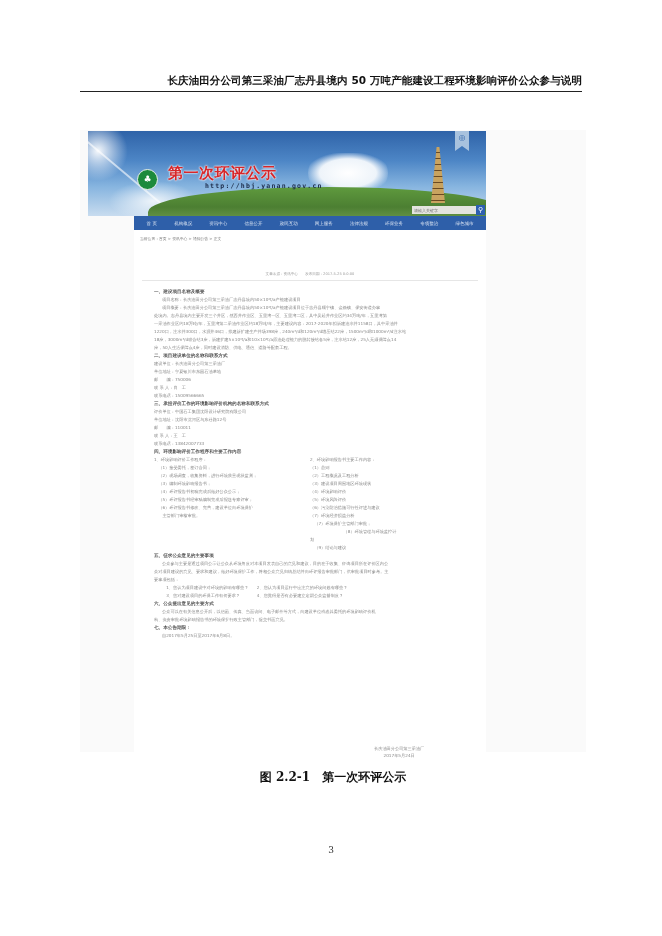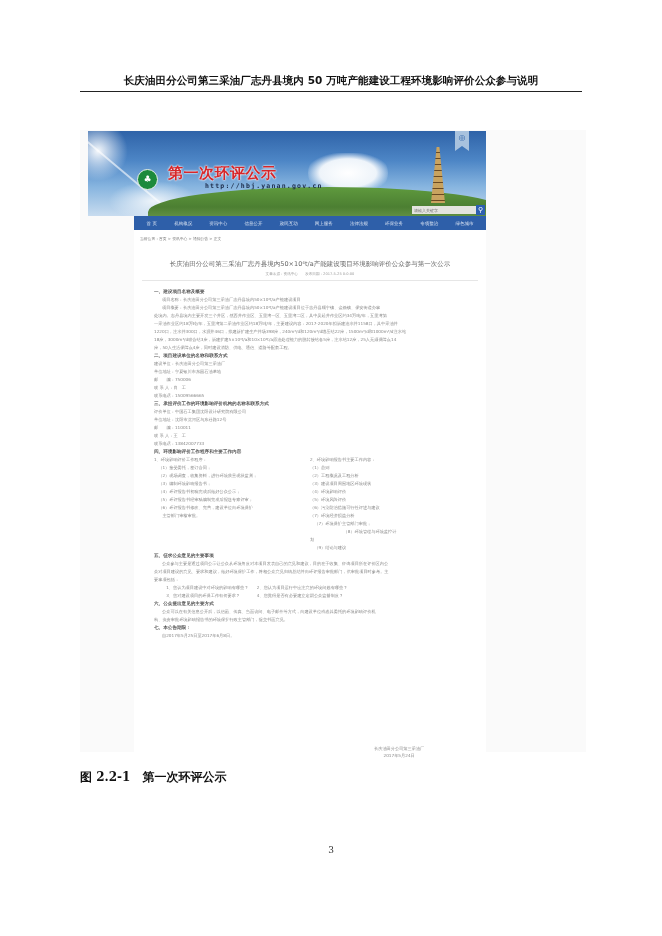--- a/index.html
+++ b/index.html
@@ -1,21 +1,21 @@
 <!DOCTYPE html>
 <html><head>
 <meta charset="utf-8">
 <style>
   html, body { margin: 0; padding: 0; }
   body {
     width: 662px; height: 936px; background: #ffffff; position: relative; overflow: hidden;
     font-family: "DejaVu Serif", "Liberation Serif", serif; color: #111;
   }
   .page-header {
-    position: absolute; left: 80px; top: 74px; width: 502px; text-align: center;
+    position: absolute; left: 80px; top: 74px; width: 502px; text-align: right;
     font-size: 10.5px; font-weight: bold; letter-spacing: 0.1px; color: #111;
     font-family: "DejaVu Sans", "Liberation Sans", sans-serif;
   }
   .header-rule { position: absolute; left: 80px; top: 91px; width: 502px; height: 1px; background: #222; }
 
   .figure-frame {
     position: absolute; left: 80px; top: 130px; width: 506px; height: 622px; background: #fafafa;
   }
   .banner {
     position: absolute; left: 8px; top: 1px; width: 398px; height: 85px; overflow: hidden;
@@ -89,21 +89,21 @@
   .body-text { position: absolute; left: 20px; width: 320px; font-size: 4.2px; line-height: 8px; color: #888; }
   .body-text .line { white-space: nowrap; overflow: hidden; height: 8px; }
   .body-text .indent { padding-left: 8px; }
   .body-text .h { font-weight: bold; color: #555; font-size: 4.6px; }
   .two-col { display: flex; }
   .two-col .c1 { width: 156px; white-space: nowrap; }
   .two-col .c2 { white-space: nowrap; }
   .signature { position: absolute; left: 240px; top: 515px; font-size: 4.2px; line-height: 7px; color: #888; text-align: center; }
 
   .caption {
-    position: absolute; left: 80px; top: 769px; width: 506px; text-align: left;
+    position: absolute; left: 80px; top: 769px; width: 506px; text-align: center;
     font-size: 12px; font-weight: bold; color: #111;
   }
   .page-number { position: absolute; left: 0; top: 845px; width: 662px; text-align: center; font-size: 9px; color: #333; }
 </style>
 </head>
 <body>
 
 <div class="page-header">长庆油田分公司第三采油厂志丹县境内 50 万吨产能建设工程环境影响评价公众参与说明</div>
 <div class="header-rule"></div>
 
@@ -131,21 +131,20 @@
     <span class="nav-item">政民互动</span>
     <span class="nav-item">网上服务</span>
     <span class="nav-item">法律法规</span>
     <span class="nav-item">环保业务</span>
     <span class="nav-item">专项整治</span>
     <span class="nav-item">绿色城市</span>
   </div>
 
   <div class="content-panel">
     <div class="breadcrumb">当前位置：首页 &gt; 资讯中心 &gt; 通知公告 &gt; 正文</div>
-    <div class="article-title">长庆油田分公司第三采油厂志丹县境内50×10⁴t/a产能建设项目环境影响评价公众参与第一次公示</div>
     <div class="article-meta">文章来源：资讯中心　　发布日期：2017-5-25 0:0:00</div>
     <div class="title-rule"></div>
 
     <div class="body-text" style="top:58px;">
       <div class="line h">一、建设项目名称及概要</div>
       <div class="line indent">项目名称：长庆油田分公司第三采油厂志丹县境内50×10⁴t/a产能建设项目</div>
       <div class="line indent">项目概要：长庆油田分公司第三采油厂志丹县境内50×10⁴t/a产能建设项目位于志丹县顺宁镇、金鼎镇、保安街道办事</div>
       <div class="line">处境内。志丹县境内主要开发三个井区，然西井作业区、五里湾一区、五里湾二区，其中吴起井作业区约34万吨/年，五里湾第</div>
       <div class="line">一采油作业区约18万吨/年，五里湾第二采油作业区约18万吨/年，主要建设内容：2017-2020年拟新建油水井1158口，其中采油井</div>
       <div class="line">1220口，注水井300口，水源井46口，拟建新扩建生产井场398座，240m³/d和120m³/d增压站22座，1500m³/d和1000m³/d注水站</div>

